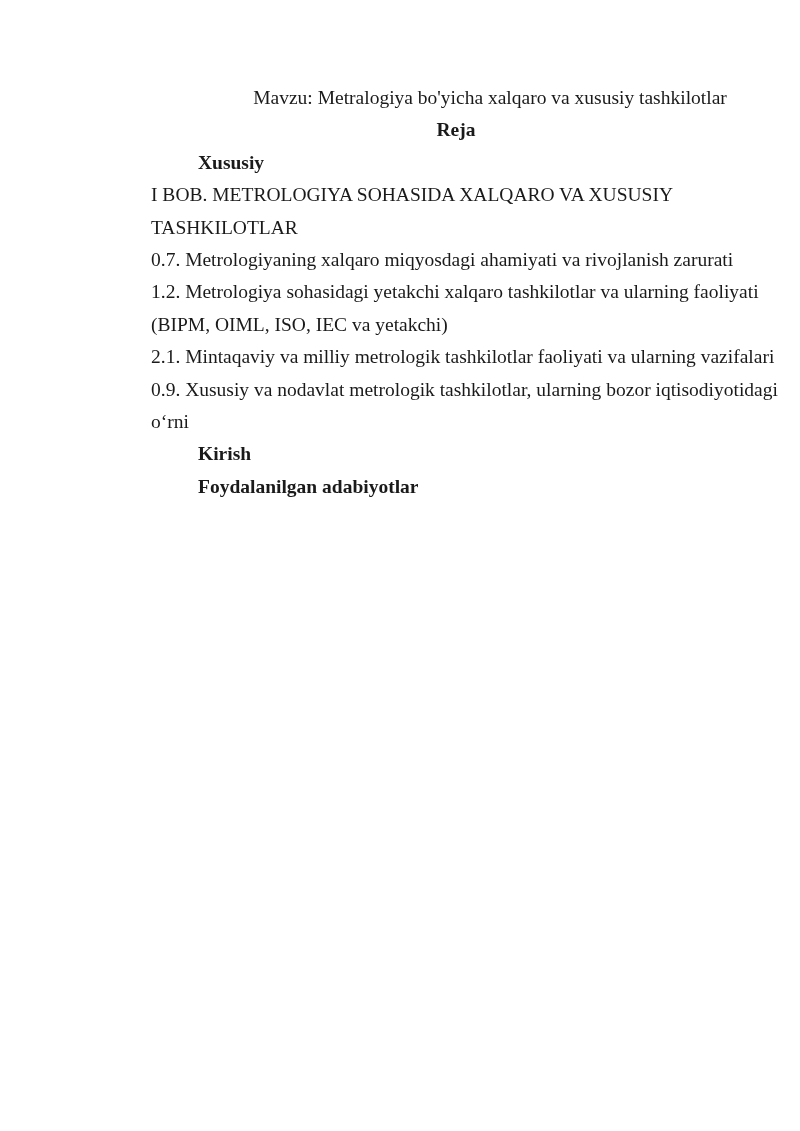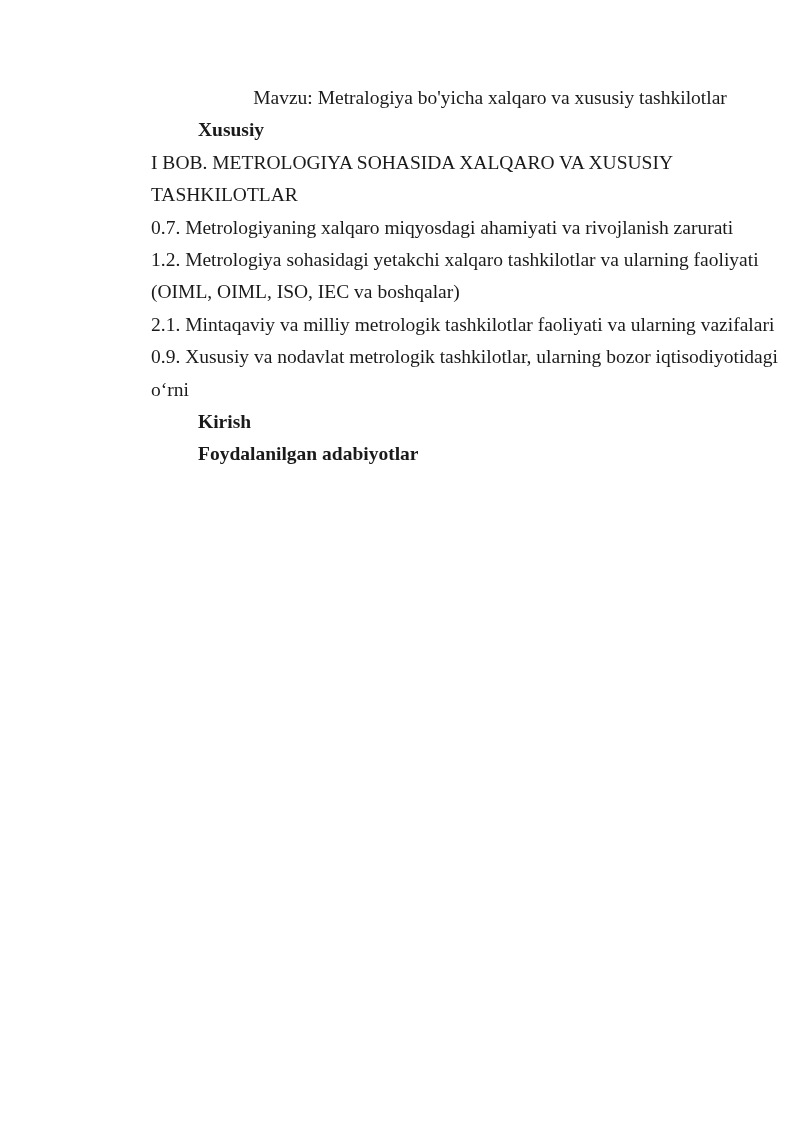--- a/index.html
+++ b/index.html
@@ -32,25 +32,26 @@
   .align-center { text-align: center; }
   .align-title  { text-align: center; text-indent: 68px; }
   .align-indent { text-indent: 47px; }
 </style>
 </head>
 <body>
 
 <div class="page" style="background: rgb(255, 255, 255); color: rgb(26, 26, 26);">
   <div class="content" id="content">
       <div class="line align-title">Mavzu: Metralogiya bo'yicha xalqaro va xususiy tashkilotlar</div>
+      <div class="line bold align-center">Reja</div>
       <div class="line bold align-indent">Xususiy</div>
       <div class="line">I BOB. METROLOGIYA SOHASIDA XALQARO VA XUSUSIY</div>
       <div class="line">TASHKILOTLAR</div>
       <div class="line">0.7. Metrologiyaning xalqaro miqyosdagi ahamiyati va rivojlanish zarurati</div>
       <div class="line">1.2. Metrologiya sohasidagi yetakchi xalqaro tashkilotlar va ularning faoliyati</div>
-      <div class="line">(OIML, OIML, ISO, IEC va boshqalar)</div>
+      <div class="line">(BIPM, OIML, ISO, IEC va yetakchi)</div>
       <div class="line">2.1. Mintaqaviy va milliy metrologik tashkilotlar faoliyati va ularning vazifalari</div>
       <div class="line">0.9. Xususiy va nodavlat metrologik tashkilotlar, ularning bozor iqtisodiyotidagi</div>
       <div class="line">o‘rni</div>
       <div class="line bold align-indent">Kirish</div>
       <div class="line bold align-indent">Foydalanilgan adabiyotlar</div>
     </div>
 </div>
 
 </body></html>

